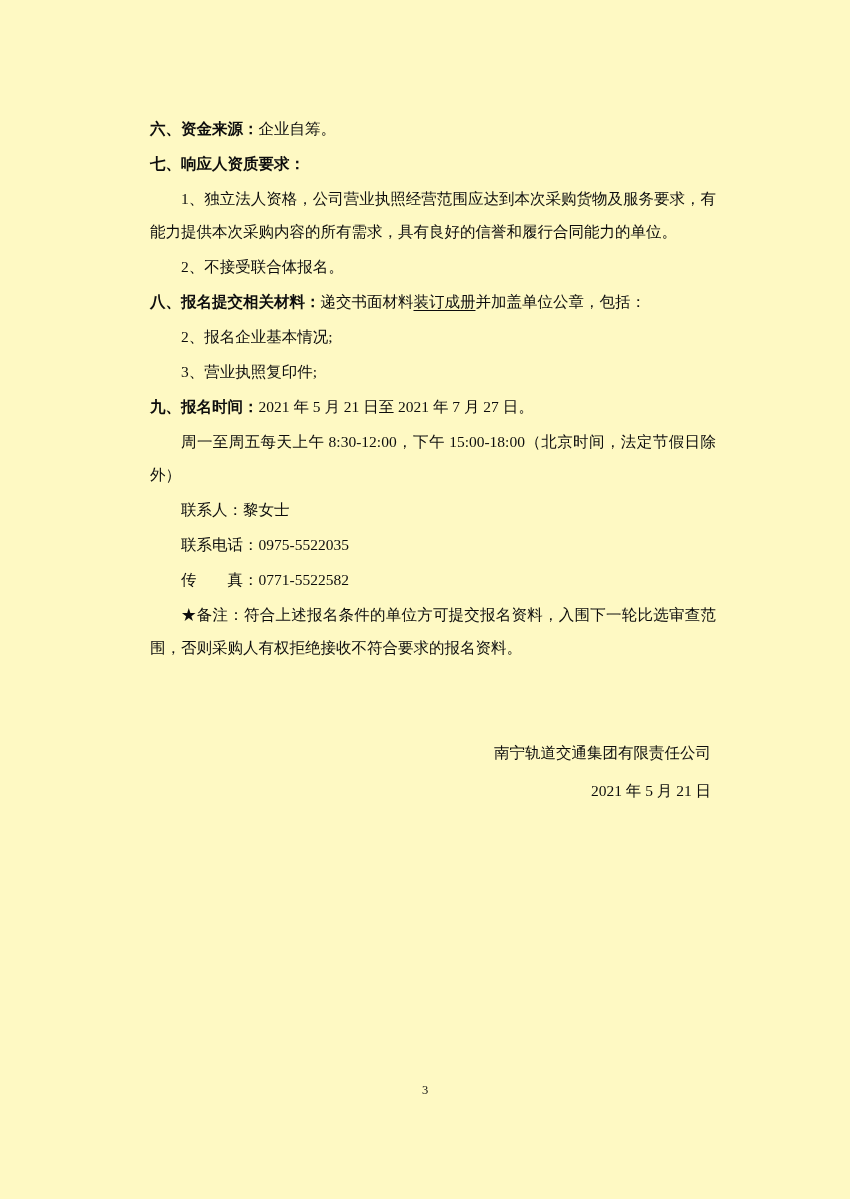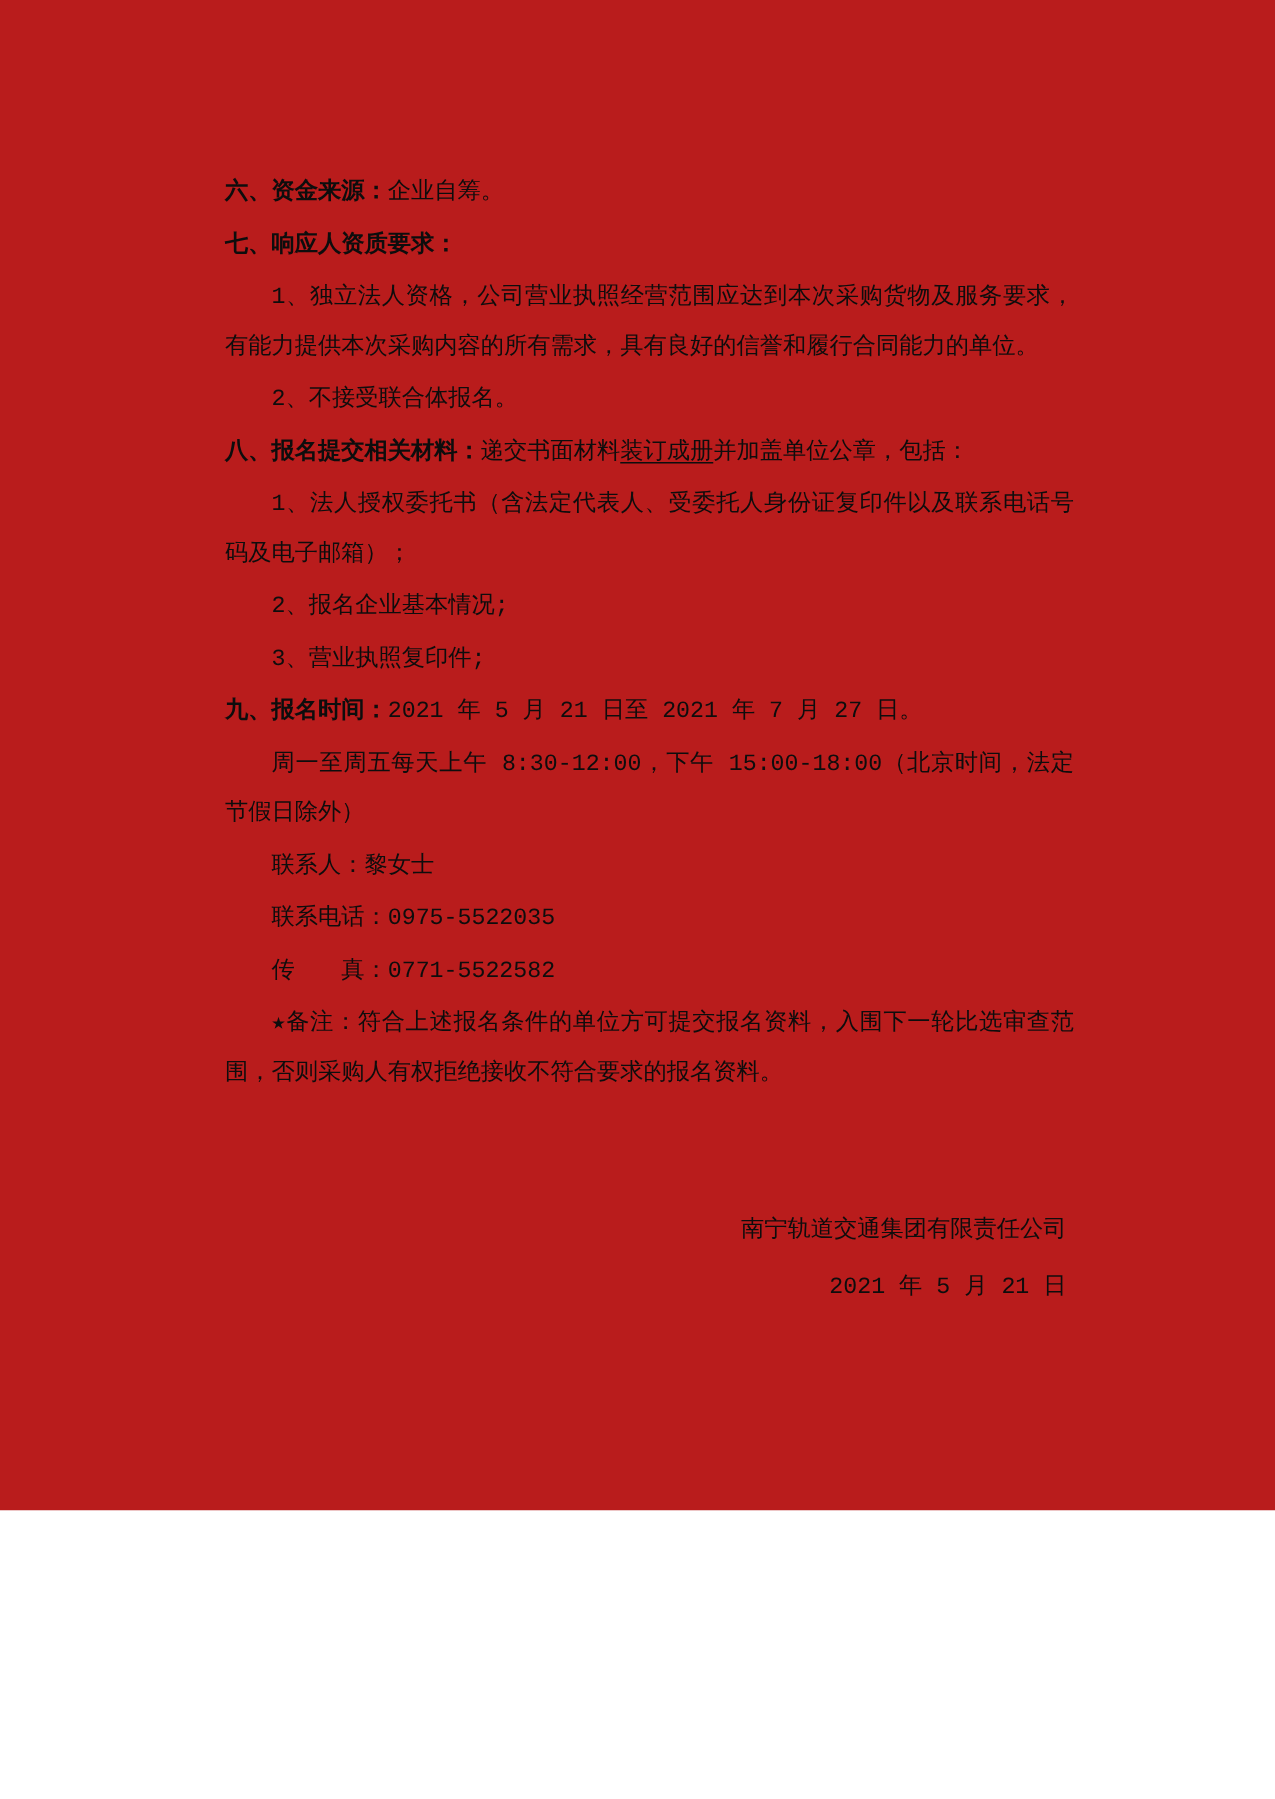--- a/index.html
+++ b/index.html
@@ -1,24 +1,24 @@
 <!DOCTYPE html>
 <html><head>
 <meta charset="utf-8">
 <style>
   * { box-sizing: border-box; }
   html, body { margin: 0; padding: 0; background: #ffffff; }
   .page {
     position: relative;
     width: 850px;
-    height: 1007px;
+    height: 1199px;
     margin: 0 auto;
-    background: #b91c1c;
+    background: #fef9c3;
     color: #0d0d0d;
-    font-family: Liberation Mono, monospace;
+    font-family: Liberation Serif, serif;
     font-size: 15.5px;
     line-height: 33px;
     overflow: hidden;
   }
   .content {
     position: absolute;
     left: 150px;
     top: 112px;
     width: 566px;
   }
@@ -64,21 +64,20 @@
     <p class="para"><span class="b">六、资金来源：</span><span>企业自筹。</span></p>
 
     <p class="para"><span class="b">七、响应人资质要求：</span></p>
 
     <p class="para ind">1、独立法人资格，公司营业执照经营范围应达到本次采购货物及服务要求，有能力提供本次采购内容的所有需求，具有良好的信誉和履行合同能力的单位。</p>
 
     <p class="para ind">2、不接受联合体报名。</p>
 
     <p class="para"><span class="b">八、报名提交相关材料：</span><span>递交书面材料</span><span class="u">装订成册</span><span>并加盖单位公章，包括：</span></p>
 
-    <p class="para ind">1、法人授权委托书（含法定代表人、受委托人身份证复印件以及联系电话号码及电子邮箱）；</p>
 
     <p class="para ind">2、报名企业基本情况;</p>
 
     <p class="para ind">3、营业执照复印件;</p>
 
 
     <p class="para"><span class="b">九、报名时间：</span><span>2021 年 5 月 21 日至 2021 年 7 月 27 日。</span></p>
 
     <p class="para ind">周一至周五每天上午 8:30-12:00，下午 15:00-18:00（北京时间，法定节假日除外）</p>
 

